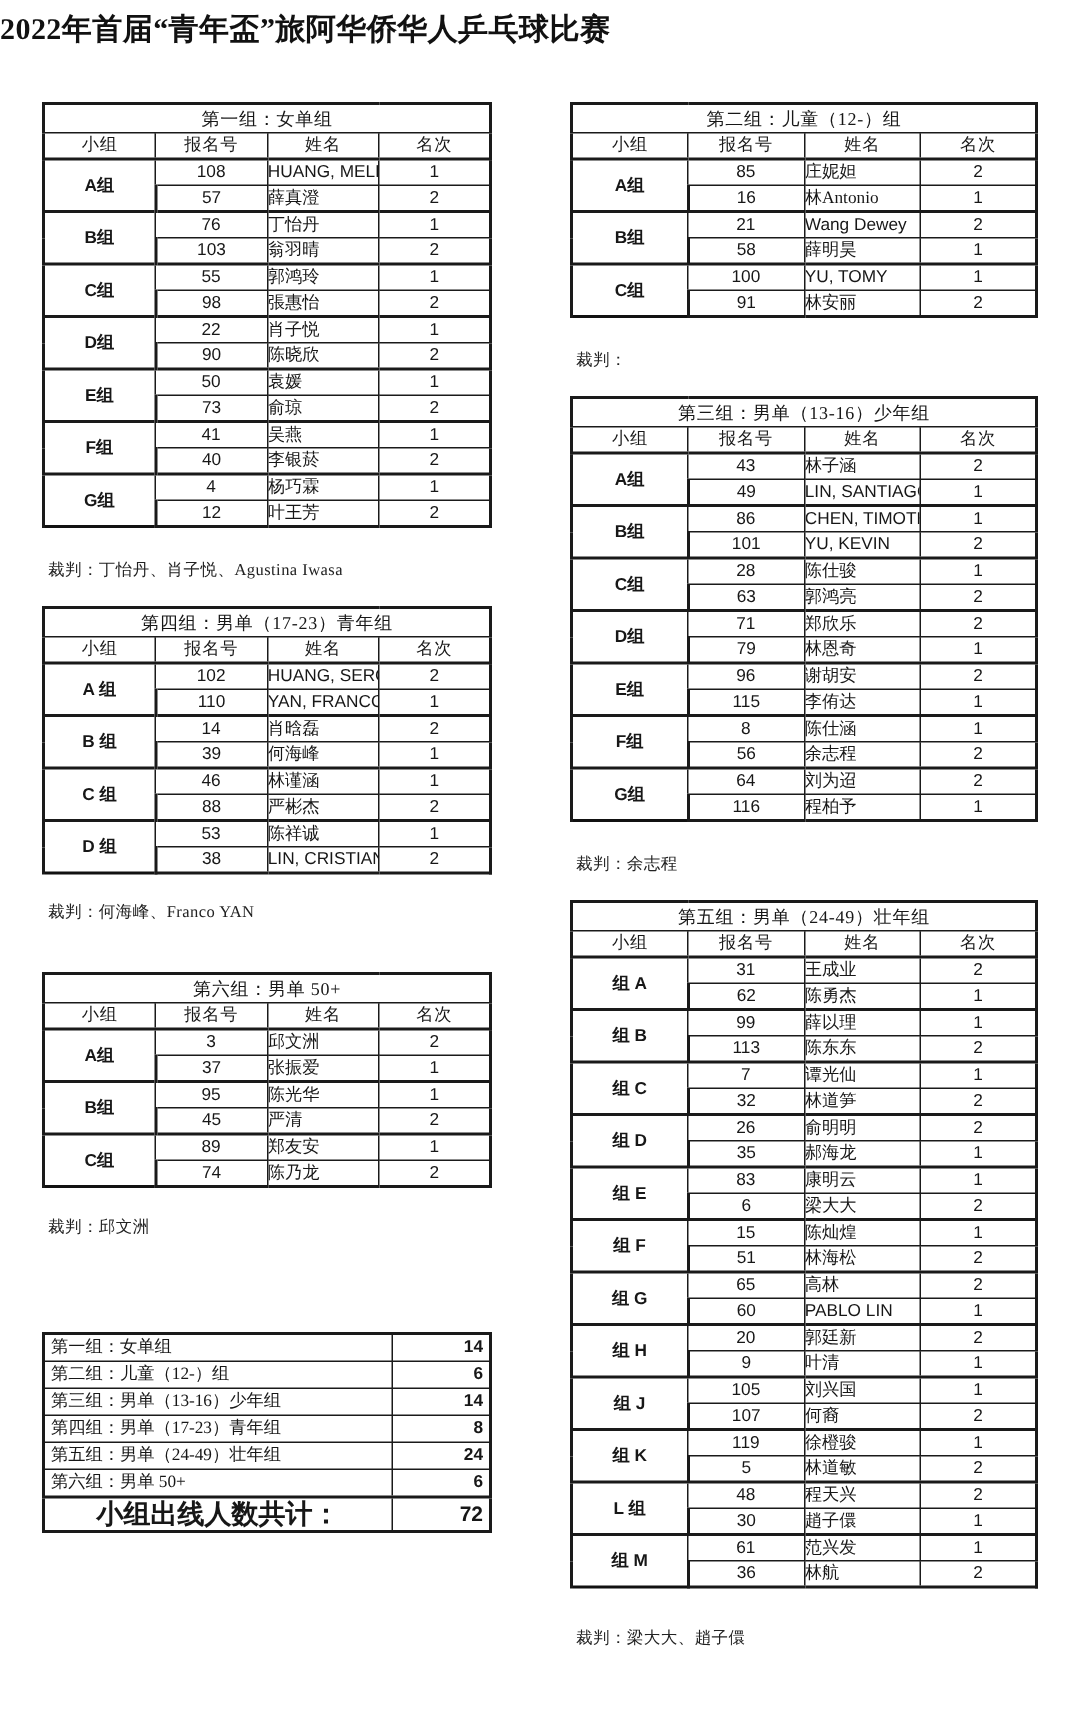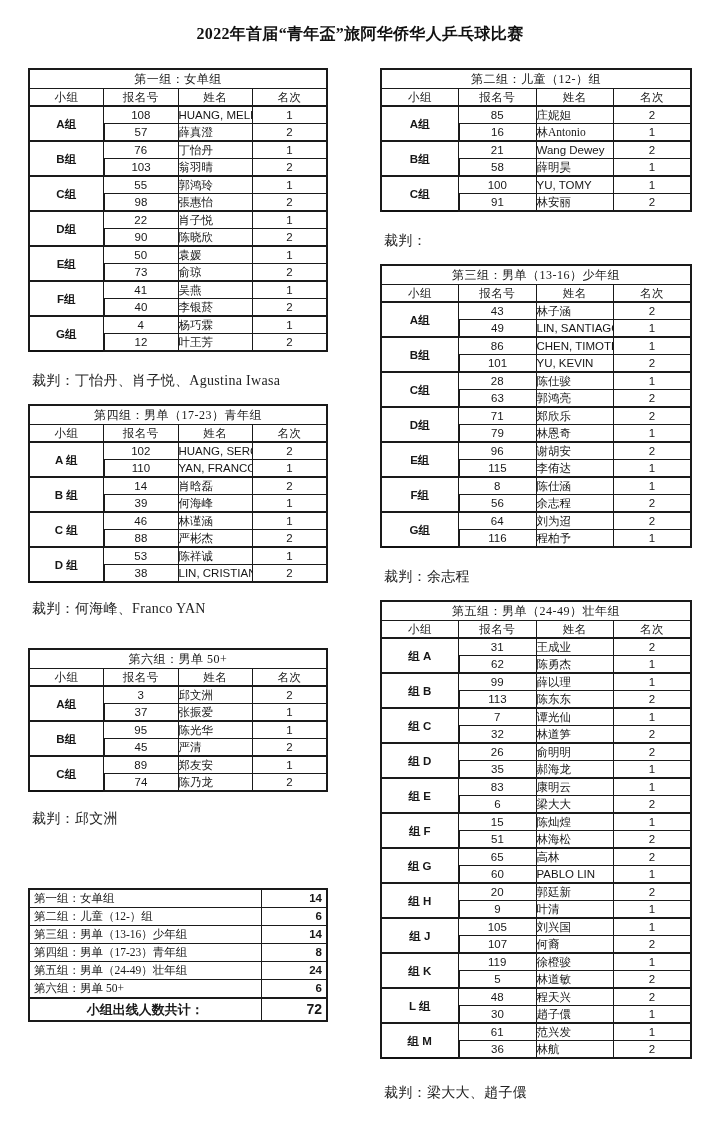--- a/index.html
+++ b/index.html
@@ -11,23 +11,23 @@
     width: 720px; height: 1140px;
     position: relative;
     font-family: "Liberation Serif", "DejaVu Serif", serif;
     color: #1b1b1b;
     overflow: hidden;
   }
 
   
   .page-title {
     position: absolute;
-    top: 24px; left: 0; width: 720px;
-    text-align: center;
-    font-size: 16px;
+    top: 6px; left: 0; width: 720px;
+    text-align: left;
+    font-size: 20px;
     font-weight: bold;
     letter-spacing: .3px;
     color: #111;
   }
 
   
   .col-left  { position: absolute; left: 28px;  top: 0; width: 300px; }
   .col-right { position: absolute; left: 380px; top: 0; width: 312px; }
 
   .block { position: absolute; }
@@ -77,21 +77,21 @@
   table.grp { border: 2px solid #111; }
   table.grp tr:last-child td { border-bottom-width: 2px; margin-left: 28px; }
   table.grp td:first-child { border-left-width: 2px; }
   table.grp td:last-child  { border-right-width: 2px; }
   
   tr.grp-start td { border-top-width: 2px; }
 
   
   .ref {
     position: absolute;
-    font-size: 14px;
+    font-size: 11px;
     color: #222;
     white-space: nowrap;
     letter-spacing: .3px;
   }
 
   
   table.summary {
     border-collapse: collapse;
     table-layout: fixed;
     width: 100%;
@@ -106,21 +106,21 @@
     color: #171717;
     white-space: nowrap;
   }
   table.summary td:first-child { border-left-width: 2px; }
   table.summary td:last-child  { border-right-width: 2px; text-align: right; width: 66px;
                                  font-family: "Liberation Sans", sans-serif; font-weight: bold; }
   table.summary tr:first-child td { border-top-width: 2px; }
   table.summary tr.total td {
     border-top-width: 2px; border-bottom-width: 2px;
     height: 22px; line-height: 21px;
-    font-weight: bold; font-size: 13px; text-align: center;
+    font-weight: bold; font-size: 18px; text-align: center;
   }
   table.summary tr.total td:last-child { font-size: 14px; text-align: right; }
 
   
   .footer-sliver {
     position: absolute; left: 250px; top: 1133px;
     width: 230px; height: 4px; overflow: hidden;
     font-size: 11px; color: #9a9a9a; white-space: nowrap;
   }
 </style>

